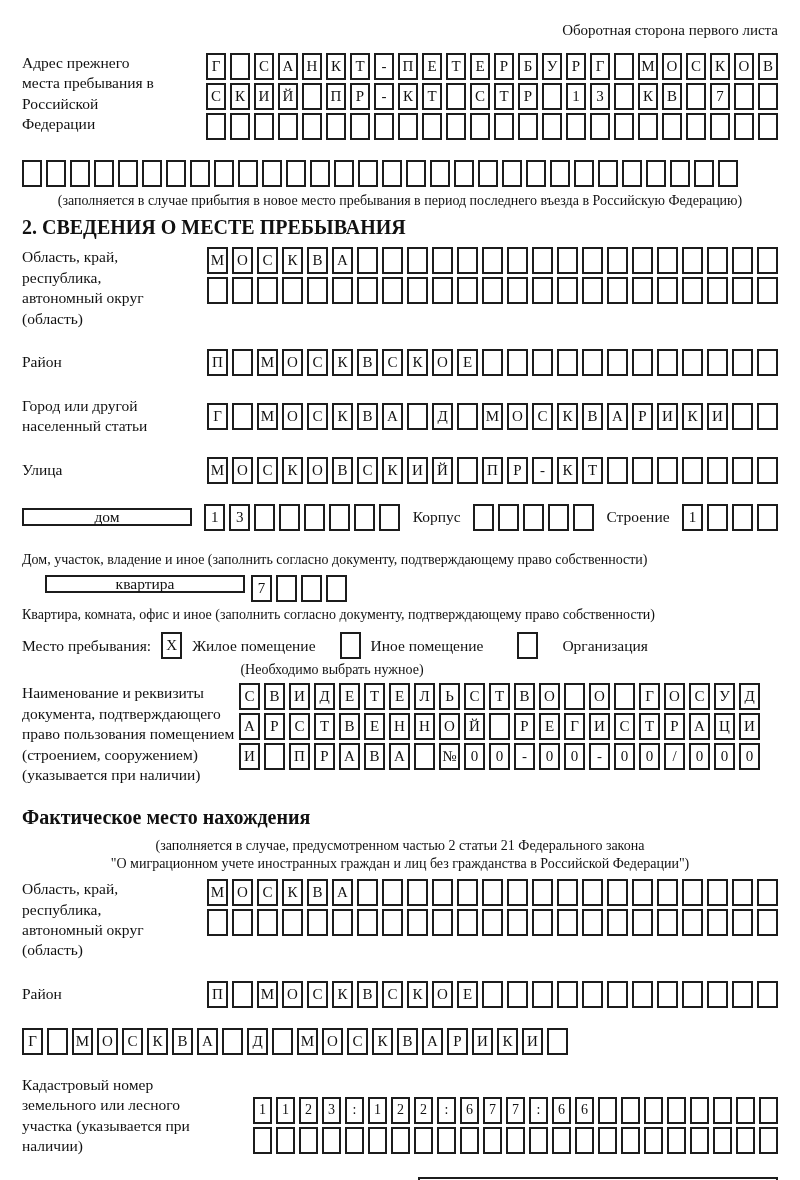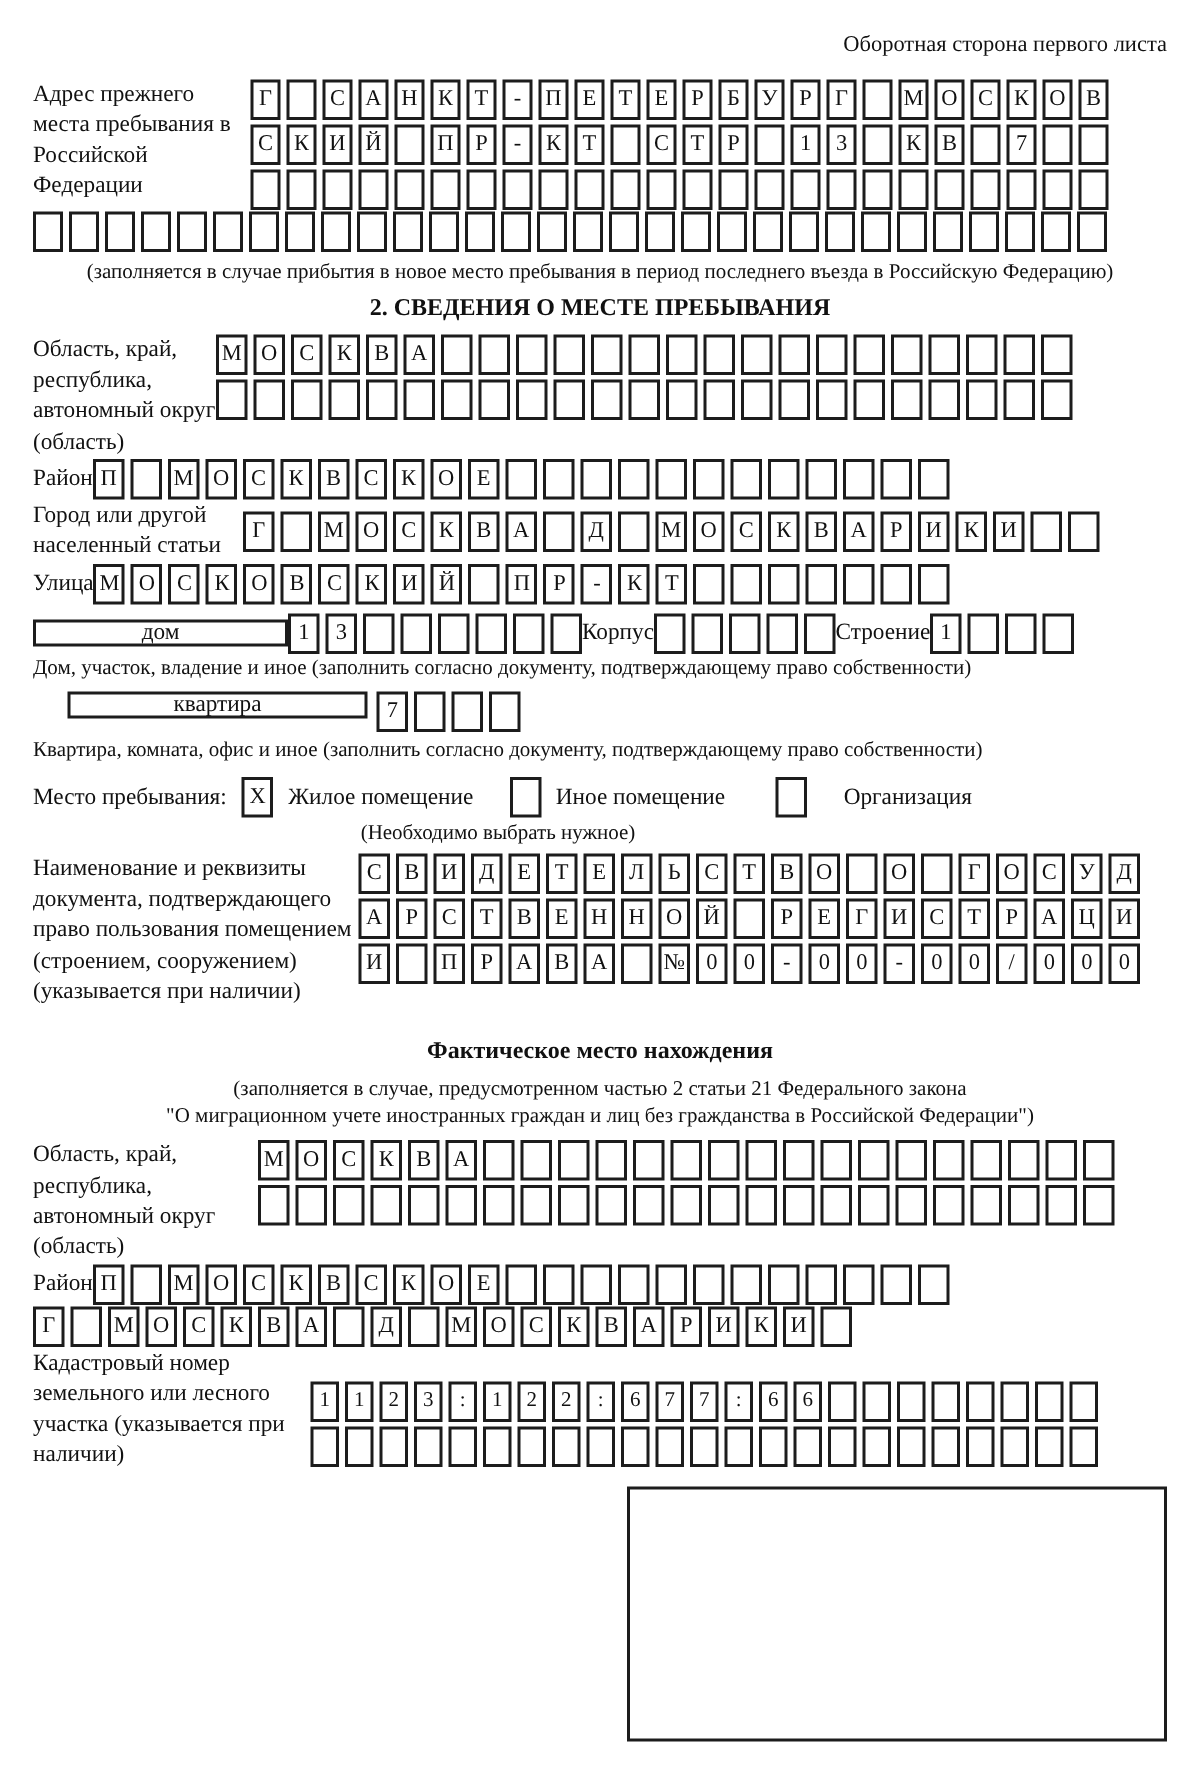--- a/index.html
+++ b/index.html
@@ -18,28 +18,28 @@
   .boxrow { display:flex; gap:4px; }
   .boxcol { display:flex; flex-direction:column; gap:3px; align-items:flex-end; }
   .cell {
     flex:none; display:inline-flex; align-items:center; justify-content:center;
     width:21px; height:27px; border:2px solid #1c1c1c; background:#fff;
     font-size:15px; line-height:1;
   }
   .cells-a .cell { width:20px; }    
   .cells-sm .cell { width:19px; font-size:14px; } 
 
-  .formrow { display:flex; justify-content:flex-start; margin-bottom:1px; }
+  .formrow { display:flex; justify-content:space-between; margin-bottom:20px; }
   .formrow.center { align-items:center; }
   .label { font-size:15.5px; line-height:1.32; }
 
   .caption { font-size:14px; line-height:1.3; }
   .caption.centered { text-align:center; }
 
-  .sec-title { text-align:center; font-weight:bold; font-size:16px; margin:6px 0 8px 0; }
+  .sec-title { font-weight:bold; font-size:20px; margin:6px 0 8px 0; }
 
   .wide-box {
     border:2px solid #1c1c1c; height:18px; flex:none;
     display:flex; align-items:center; justify-content:center; font-size:15.5px;
   }
   .inline-lbl { font-size:15.5px; align-self:center; }
 
   .stay-row { display:flex; align-items:center; margin:8px 0 2px 0; font-size:15.5px; }
   .stay-row .cell { margin:0 10px; }
 

